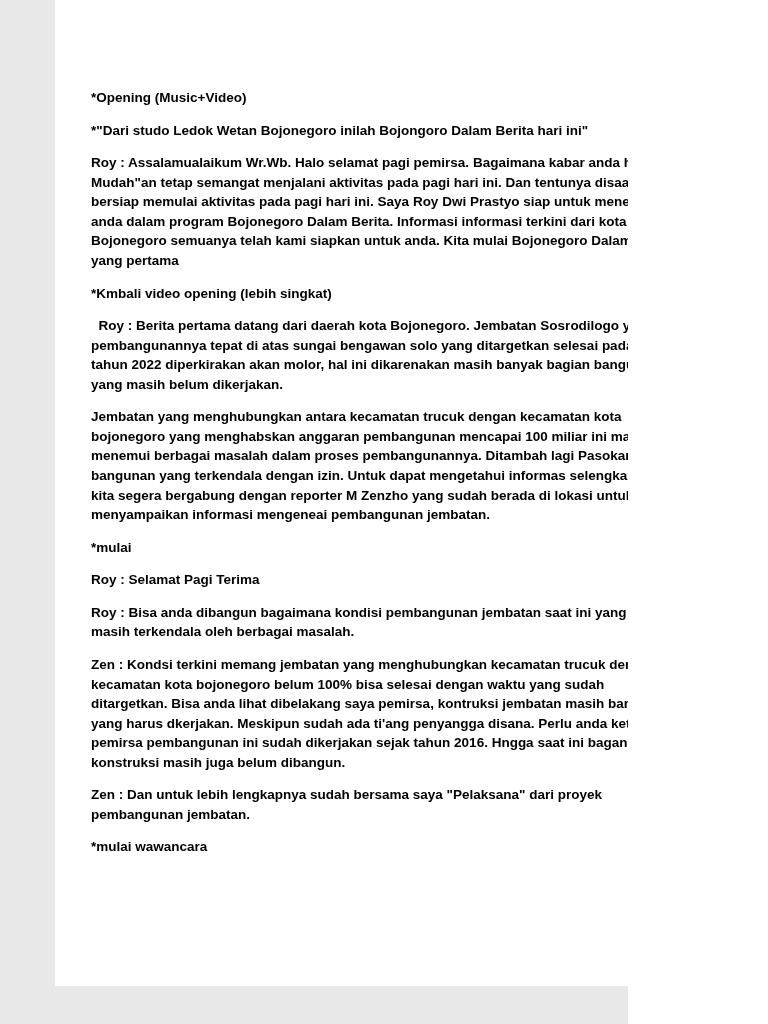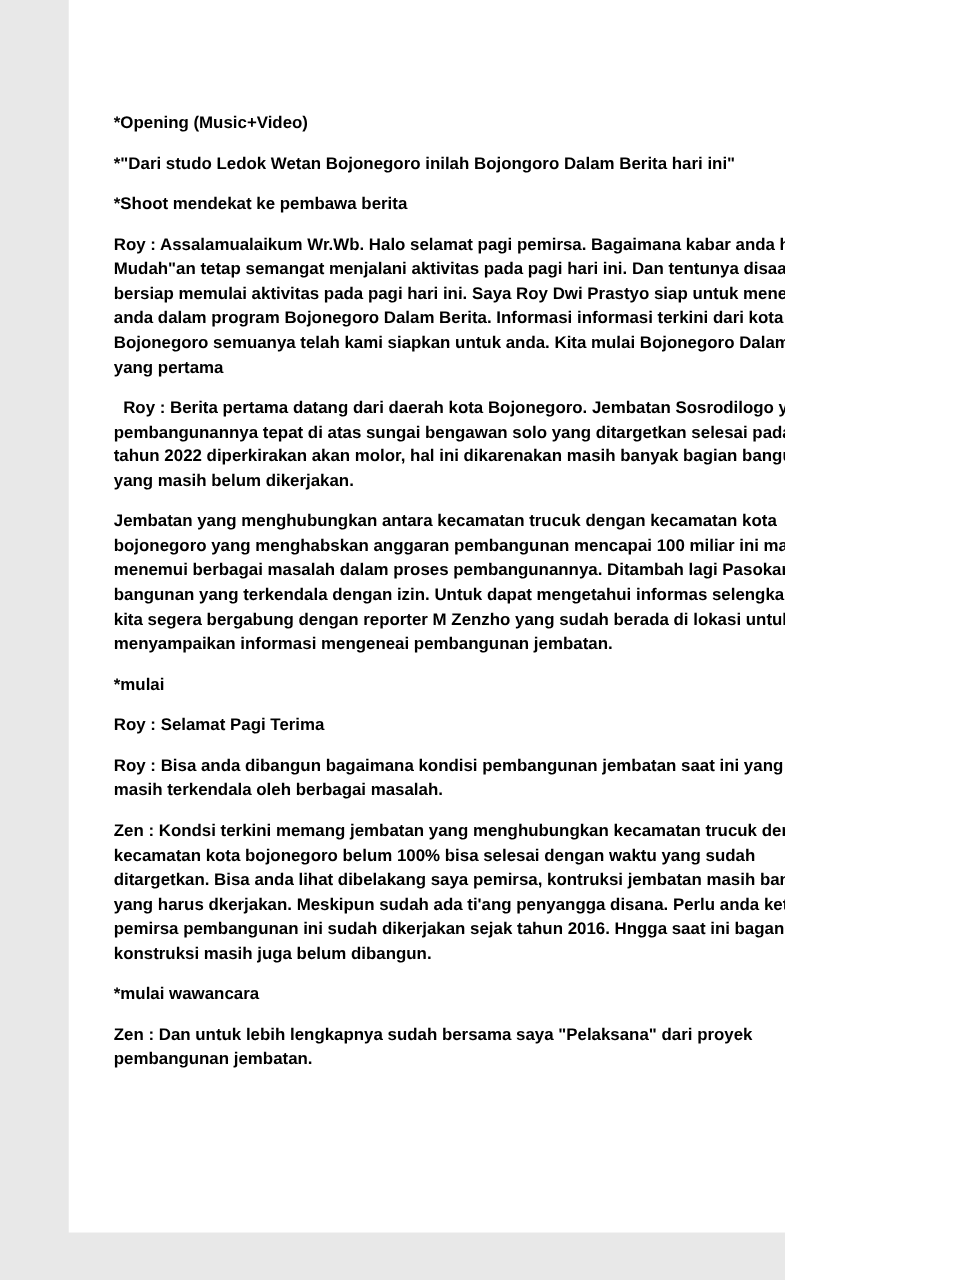--- a/index.html
+++ b/index.html
@@ -42,25 +42,25 @@
 </style>
 </head>
 <body>
 
 <div class="viewer-canvas">
   <div class="document-page">
     <div class="doc-body">
 
     <p>*Opening (Music+Video)</p>
         <p>*"Dari studo Ledok Wetan Bojonegoro inilah Bojongoro Dalam Berita hari ini"</p>
-        <p>*Shoot mendekat ke pembawa berita</p>
         <p>Roy : Assalamualaikum Wr.Wb. Halo selamat pagi pemirsa. Bagaimana kabar anda hari ini? Mudah"an tetap semangat menjalani aktivitas pada pagi hari ini. Dan tentunya disaat anda bersiap memulai aktivitas pada pagi hari ini. Saya Roy Dwi Prastyo siap untuk menemani anda dalam program Bojonegoro Dalam Berita. Informasi informasi terkini dari kota Bojonegoro semuanya telah kami siapkan untuk anda. Kita mulai Bojonegoro Dalam Berita yang pertama</p>
+        <p>*Kmbali video opening (lebih singkat)</p>
         <p>  Roy : Berita pertama datang dari daerah kota Bojonegoro. Jembatan Sosrodilogo yang pembangunannya tepat di atas sungai bengawan solo yang ditargetkan selesai pada akhir tahun 2022 diperkirakan akan molor, hal ini dikarenakan masih banyak bagian bangunan yang masih belum dikerjakan.</p>
         <p>Jembatan yang menghubungkan antara kecamatan trucuk dengan kecamatan kota bojonegoro yang menghabskan anggaran pembangunan mencapai 100 miliar ini maasih menemui berbagai masalah dalam proses pembangunannya. Ditambah lagi Pasokan bahan bangunan yang terkendala dengan izin. Untuk dapat mengetahui informas selengkapnya, kita segera bergabung dengan reporter M Zenzho yang sudah berada di lokasi untuk menyampaikan informasi mengeneai pembangunan jembatan.</p>
         <p>*mulai</p>
         <p>Roy : Selamat Pagi Terima</p>
         <p>Roy : Bisa anda dibangun bagaimana kondisi pembangunan jembatan saat ini yang katanya masih terkendala oleh berbagai masalah.</p>
         <p>Zen : Kondsi terkini memang jembatan yang menghubungkan kecamatan trucuk dengan kecamatan kota bojonegoro belum 100% bisa selesai dengan waktu yang sudah ditargetkan. Bisa anda lihat dibelakang saya pemirsa, kontruksi jembatan masih banyak yang harus dkerjakan. Meskipun sudah ada ti'ang penyangga disana. Perlu anda ketahui pemirsa pembangunan ini sudah dikerjakan sejak tahun 2016. Hngga saat ini bagan tengah konstruksi masih juga belum dibangun.</p>
+        <p>Zen : Dan untuk lebih lengkapnya sudah bersama saya "Pelaksana" dari proyek pembangunan jembatan.</p>
         <p>*mulai wawancara</p>
-        <p>Zen : Dan untuk lebih lengkapnya sudah bersama saya "Pelaksana" dari proyek pembangunan jembatan.</p>
       </div>
   </div>
 </div>
 
 </body></html>

